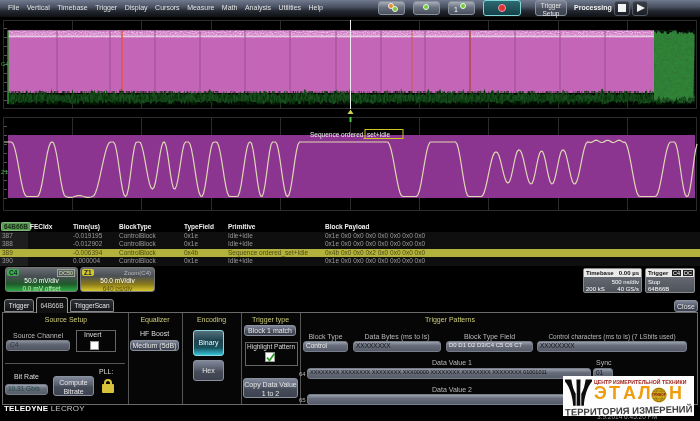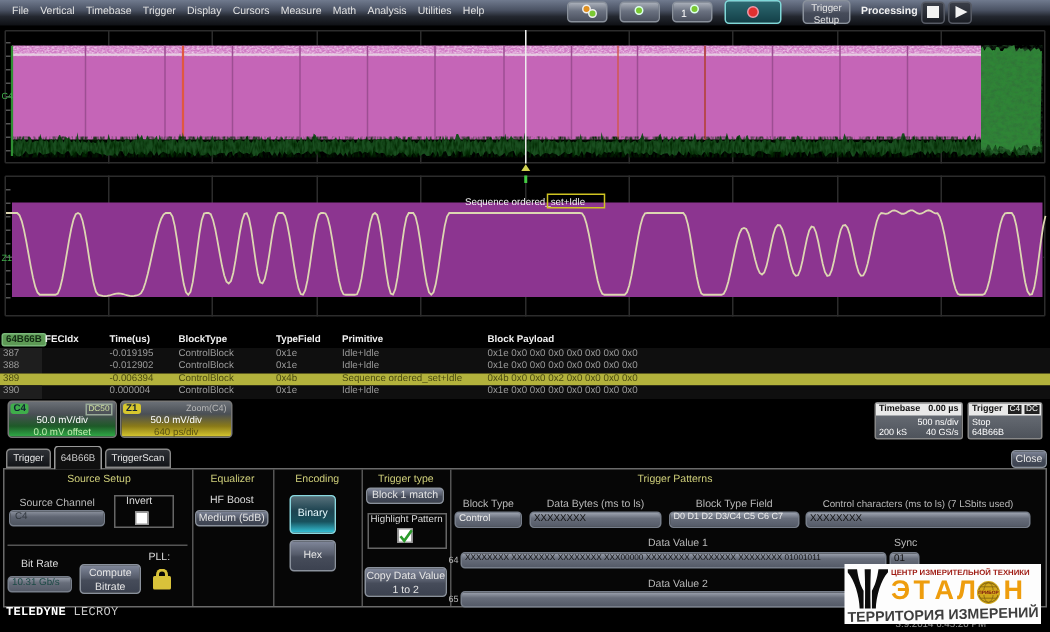--- a/index.html
+++ b/index.html
@@ -244,21 +244,21 @@
 
 <div class="lbl abs" style="left:432px;top:359px;">Data Value 1</div>
 <div class="lbl abs" style="left:299px;top:371px;font-size:6px;">64</div>
 <div class="inp" style="left:307px;top:368px;width:284px;height:11px;padding-left:2px;color:#111;font-size:5.5px;">XXXXXXXX XXXXXXXX XXXXXXXX XXX00000 XXXXXXXX XXXXXXXX XXXXXXXX 01001011</div>
 <div class="lbl abs" style="left:596px;top:359px;">Sync</div>
 <div class="inp" style="left:593px;top:368px;width:20px;height:11px;padding-left:2px;color:#111;">01</div>
 <div class="lbl abs" style="left:432px;top:386px;">Data Value 2</div>
 <div class="lbl abs" style="left:299px;top:397px;font-size:6px;">65</div>
 <div class="inp" style="left:307px;top:394px;width:284px;height:11px;"></div>
 
-<div class="abs" style="left:4px;top:404px;color:#fff;font-size:8px;font-weight:bold;letter-spacing:0.2px;font-family:Liberation Mono, monospace;">TELEDYNE&nbsp;<span style="color:#c8c8c8;font-weight:normal;">LECROY</span></div>
+<div class="abs" style="left:4px;top:404px;color:#fff;font-size:8px;font-weight:bold;letter-spacing:0.2px;">TELEDYNE&nbsp;<span style="color:#c8c8c8;font-weight:normal;">LECROY</span></div>
 <div class="abs" style="left:597px;top:413px;color:#9a9a9a;font-size:6.5px;">3.9.2014 6:45:20 PM</div>
 
 <div class="abs" style="left:563px;top:376px;width:131px;height:40px;background:#fdfdfd;overflow:hidden;">
   <svg class="abs" style="left:2px;top:2px;" width="27" height="30" viewBox="0 0 34 36">
     <path d="M0,1 L8,1 C9,8.5 11,15 13.5,19 L13.5,34 L10.2,34 C10,24 6,10 0,3.5 Z" fill="#0c0c0c"></path>
     <path d="M34,1 L26,1 C25,8.5 23,15 20.5,19 L20.5,34 L23.8,34 C24,24 28,10 34,3.5 Z" fill="#0c0c0c"></path>
     <path d="M14.4,1 L19.6,1 C19.2,12 19.1,22 19.4,34 L14.6,34 C14.9,22 14.8,12 14.4,1 Z" fill="#0c0c0c"></path>
   </svg>
   <div class="abs" style="left:31px;top:2.5px;color:#9e1a12;font-size:5.2px;font-weight:bold;white-space:nowrap;">ЦЕНТР ИЗМЕРИТЕЛЬНОЙ ТЕХНИКИ</div>
   <div class="abs" style="top:7px;left:0;width:131px;height:22px;color:#ee9d0d;font-size:18px;font-weight:bold;">

